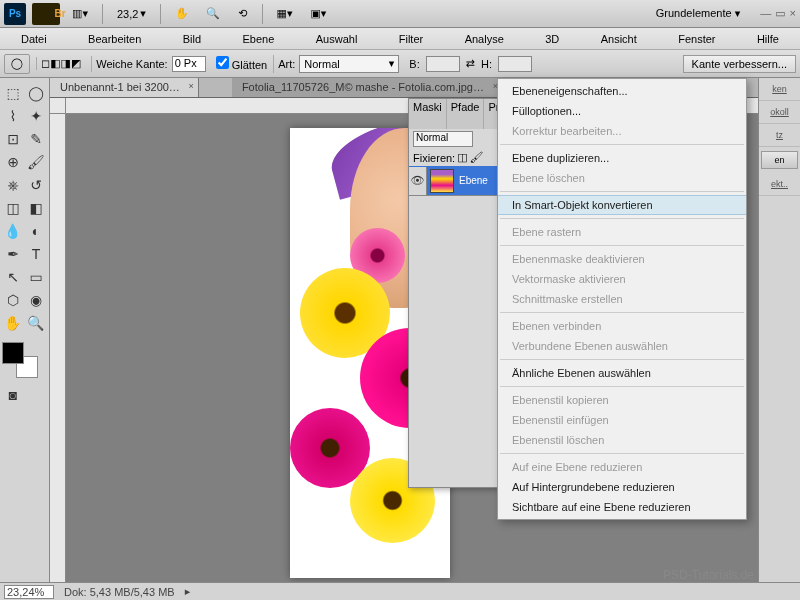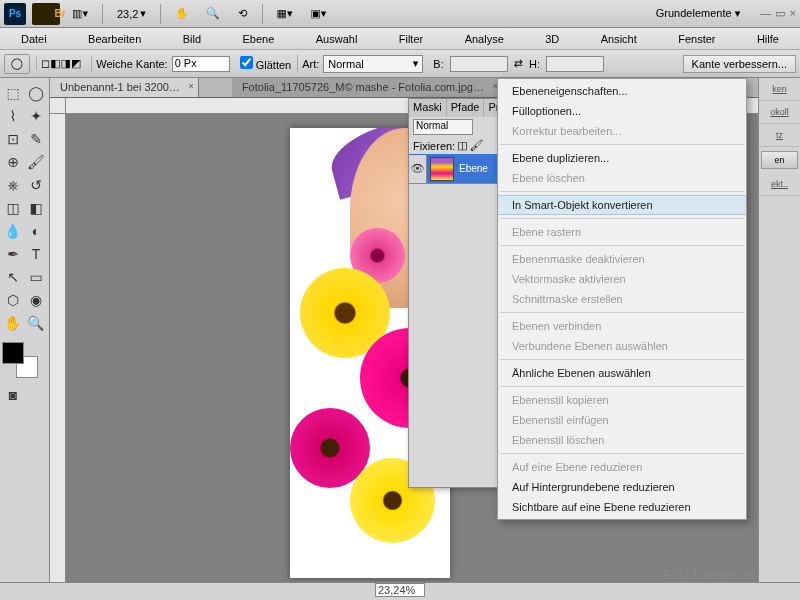--- a/index.html
+++ b/index.html
@@ -14,21 +14,21 @@
     .workspace-sel { margin-left: auto; font-weight: normal; padding: 0 6px; }
     .win-btns { display: flex; gap: 4px; color: #666; font-size: 12px; margin-left: 8px; }
     
     
     .menu-bar { height: 22px; background: linear-gradient(#e8e8e8,#d8d8d8); border-bottom: 1px solid #aaa; display: flex; align-items: center; padding: 0 12px; justify-content: space-between; }
     .menu-item { padding: 3px 9px; cursor: pointer; }
     
     
     .opt-bar { height: 28px; background: linear-gradient(#e0e0e0,#cacaca); border-bottom: 1px solid #888; display: flex; align-items: center; padding: 0 4px; gap: 6px; }
     .opt-group { display: flex; align-items: center; gap: 4px; padding: 0 4px; border-left: 1px solid #aaa; }
-    .input-box { width: 58px; height: 16px; background: #fff; border: 1px solid #888; padding: 0 2px; }
+    .input-box { width: 34px; height: 16px; background: #fff; border: 1px solid #888; padding: 0 2px; }
     .select-box { width: 100px; height: 18px; background: #f4f4f4; border: 1px solid #888; padding: 0 4px; display: flex; align-items: center; justify-content: space-between; }
     .btn-opt { background: linear-gradient(#f0f0f0,#d8d8d8); border: 1px solid #999; padding: 2px 8px; cursor: pointer; }
     
     
     .main { position: absolute; top: 78px; left: 0; right: 0; bottom: 18px; display: flex; }
     
     
     .tools { width: 50px; background: #d4d4d4; border-right: 1px solid #888; padding: 4px 2px; }
     .tool-grid { display: grid; grid-template-columns: 1fr 1fr; gap: 1px; }
     .tool { width: 22px; height: 22px; display: flex; align-items: center; justify-content: center; cursor: pointer; font-size: 14px; color: #333; }
@@ -54,21 +54,21 @@
     .headband { position: absolute; top: -4px; right: -10px; width: 130px; height: 60px; background: linear-gradient(135deg,#7a3aa8,#9858c8,#6030a0); border-radius: 50% 50% 0 0; transform: rotate(-15deg); }
     .flower { position: absolute; border-radius: 50%; }
     .f1 { top: 140px; left: 10px; width: 90px; height: 90px; background: radial-gradient(circle,#5a3000 15%,#ffd700 18%,#ffdf30 70%,#fff 100%); }
     .f2 { top: 200px; left: 70px; width: 100px; height: 100px; background: radial-gradient(circle,#3a1800 12%,#e8007a 15%,#ff1090 65%); }
     .f3 { top: 280px; left: 0; width: 80px; height: 80px; background: radial-gradient(circle,#402000 15%,#d4006a 18%,#e8108a 70%); }
     .f4 { top: 330px; left: 60px; width: 85px; height: 85px; background: radial-gradient(circle,#4a2800 14%,#ffdc00 17%,#ffe840 70%); }
     .f5 { top: 100px; left: 60px; width: 55px; height: 55px; background: radial-gradient(circle,#880044 16%,#e84090 20%,#f870b0 70%); }
     
     
     .layers-panel { position: absolute; top: 98px; left: 408px; width: 90px; height: 390px; background: #d8d8d8; border: 1px solid #888; box-shadow: 2px 2px 6px rgba(0,0,0,.3); z-index: 5; }
-    .panel-tabs { display: flex; height: 18px; background: #c8c8c8; font-size: 10px; }
+    .panel-tabs { display: flex; height: 30px; background: #c8c8c8; font-size: 10px; }
     .ptab { padding: 2px 4px; border-right: 1px solid #aaa; cursor: pointer; }
     .panel-row { display: flex; align-items: center; padding: 2px 4px; gap: 2px; font-size: 10px; }
     .blend-sel { width: 60px; height: 16px; background: #f4f4f4; border: 1px solid #888; font-size: 10px; padding-left: 2px; }
     .layer-row { display: flex; align-items: center; height: 30px; background: #3875d7; color: #fff; border-bottom: 1px solid #888; }
     .eye { width: 18px; height: 28px; background: #d8d8d8; color: #333; display: flex; align-items: center; justify-content: center; border-right: 1px solid #888; }
     .thumb { width: 24px; height: 24px; background: #fff; border: 1px solid #444; margin: 0 3px; position: relative; overflow: hidden; }
     .thumb-img { position: absolute; inset: 0; background: linear-gradient(to bottom,#a860c8 20%,#ffd700 40%,#e8108a 70%,#ffe040 100%); }
     
     
     .ctx-menu { position: absolute; top: 78px; left: 497px; width: 250px; background: #f0f0f0; border: 1px solid #999; box-shadow: 3px 3px 8px rgba(0,0,0,.3); z-index: 10; padding: 2px 0; }
@@ -76,21 +76,21 @@
     .ctx-item.dis { color: #9a9a9a; }
     .ctx-item.hover { background: #d8e8f0; border-top: 1px solid #a8c8e0; border-bottom: 1px solid #a8c8e0; padding: 3px 14px; }
     .ctx-sep { height: 1px; background: #ccc; margin: 3px 2px; }
     
     
     .right-panels { position: absolute; top: 78px; right: 0; width: 42px; bottom: 18px; background: #d4d4d4; border-left: 1px solid #888; z-index: 1; }
     .rp-item { padding: 6px 2px; font-size: 9px; text-align: center; border-bottom: 1px solid #bbb; cursor: pointer; color: #555; text-decoration: underline; }
     .rp-btn { margin: 4px 2px; background: linear-gradient(#e8e8e8,#c8c8c8); border: 1px solid #999; padding: 3px 2px; text-align: center; font-size: 9px; }
     
     
-    .status { position: absolute; bottom: 0; left: 0; right: 0; height: 18px; background: #d4d4d4; border-top: 1px solid #888; display: flex; align-items: center; padding: 0 4px; gap: 10px; font-size: 10px; color: #444; flex-direction: column; }
+    .status { position: absolute; bottom: 0; left: 0; right: 0; height: 18px; background: #d4d4d4; border-top: 1px solid #888; display: flex; align-items: center; padding: 0 4px; gap: 10px; font-size: 10px; color: #444; }
     .zoom-box { width: 50px; background: #fff; border: 1px solid #888; padding: 0 2px; }
     .watermark { position: absolute; bottom: 18px; right: 46px; color: #888; font-size: 12px; z-index: 20; }
   </style>
 </head>
 <body>
 
 <div class="top-bar">
   <div class="ps-logo">Ps</div>
   <div class="br-logo">Br</div>
   <div class="top-btn">▥▾</div>

